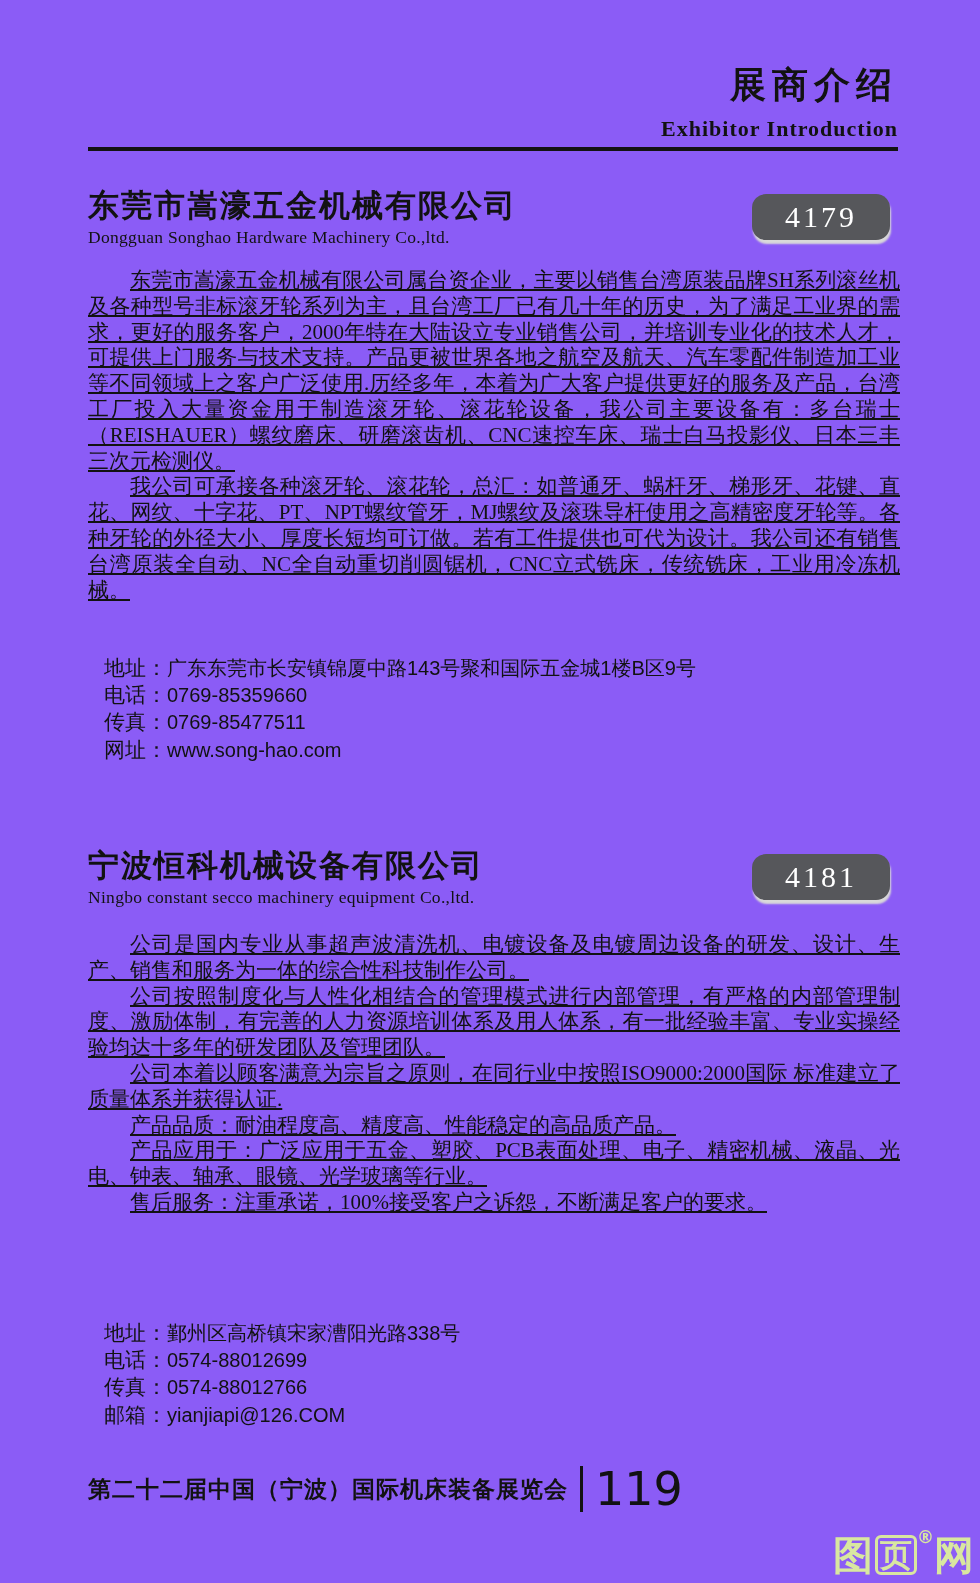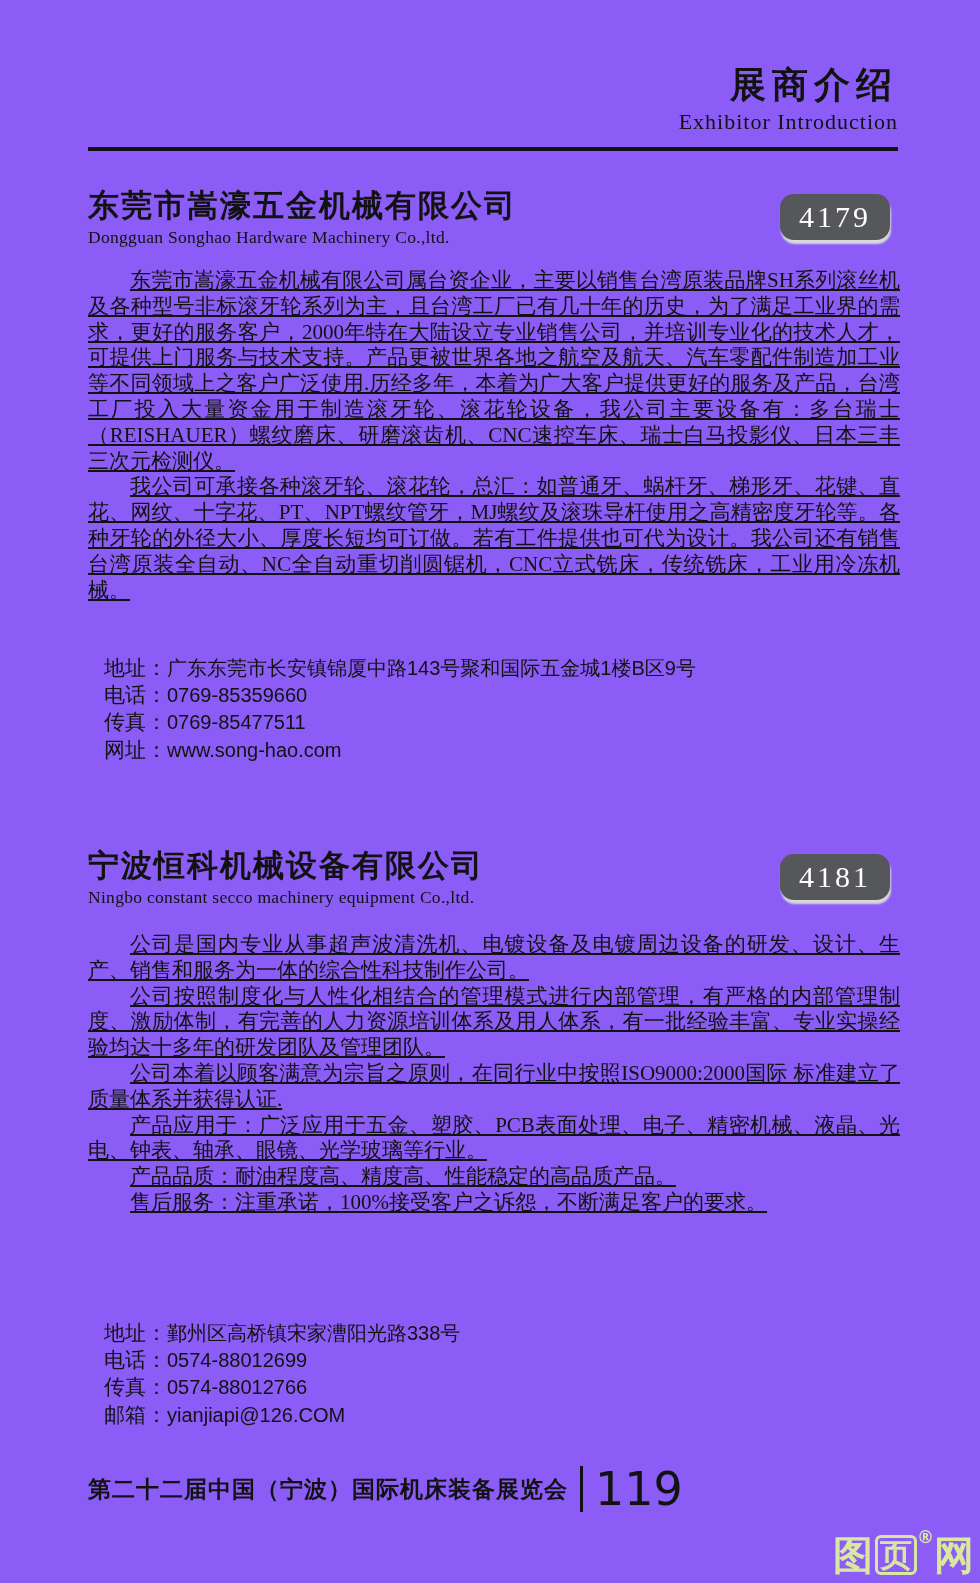--- a/index.html
+++ b/index.html
@@ -8,31 +8,31 @@
     width: 980px;
     height: 1583px;
     background: #8b5cf6;
     color: #121212;
     font-family: "Liberation Serif", serif;
     overflow: hidden;
   }
   
   .header { position: absolute; top: 66px; left: 88px; right: 82px; text-align: right; }
   .header-zh { font-size: 36px; font-weight: bold; letter-spacing: 6px; line-height: 1.1; }
-  .header-en { font-size: 22px; font-weight: normal; letter-spacing: 1px; margin-top: 3px; }
+  .header-en { font-size: 22px; font-weight: bold; letter-spacing: 1px; margin-top: 10px; }
   .rule { position: absolute; top: 147px; left: 88px; right: 82px; height: 4px; background: #131313; }
   
   .sec-head { position: absolute; left: 88px; right: 82px; }
   #sec1-head { top: 188px; }
   #sec2-head { top: 848px; }
   .company-zh { font-size: 31px; font-weight: bold; letter-spacing: 2px; line-height: 1.15; }
   .company-en { font-size: 17.5px; font-weight: normal; margin-top: 3px; letter-spacing: 0.3px; }
   .badge {
     position: absolute; right: 8px; top: 6px;
-    width: 110px; height: 46px;
+    width: 138px; height: 46px;
     background: #56575b;
     border-radius: 14px;
     color: #ffffff;
     display: flex; align-items: center; justify-content: center;
     font-size: 30px; letter-spacing: 3px;
     box-shadow: 1px 4px 2px #d9d9d9;
   }
   
   .body-text {
     position: absolute; left: 88px; right: 80px;
@@ -117,22 +117,22 @@
   <div class="sec-head" id="sec2-head">
     <div class="company-zh">宁波恒科机械设备有限公司</div>
     <div class="company-en">Ningbo constant secco machinery equipment Co.,ltd.</div>
     <div class="badge">4181</div>
   </div>
 
   <div class="body-text" id="body2">
     <p>公司是国内专业从事超声波清洗机、电镀设备及电镀周边设备的研发、设计、生产、销售和服务为一体的综合性科技制作公司。</p>
     <p>公司按照制度化与人性化相结合的管理模式进行内部管理，有严格的内部管理制度、激励体制，有完善的人力资源培训体系及用人体系，有一批经验丰富、专业实操经验均达十多年的研发团队及管理团队。</p>
     <p>公司本着以顾客满意为宗旨之原则，在同行业中按照ISO9000:2000国际 标准建立了质量体系并获得认证.</p>
+    <p>产品品质：耐油程度高、精度高、性能稳定的高品质产品。</p>
     <p>产品应用于：广泛应用于五金、塑胶、PCB表面处理、电子、精密机械、液晶、光电、钟表、轴承、眼镜、光学玻璃等行业。</p>
-    <p>产品品质：耐油程度高、精度高、性能稳定的高品质产品。</p>
     <p>售后服务：注重承诺，100%接受客户之诉怨，不断满足客户的要求。</p>
   </div>
 
   <div class="contact" id="contact2">
     <div class="contact-row">
       <span class="contact-label">地址：</span>
       <span class="contact-value">鄞州区高桥镇宋家漕阳光路338号</span>
     </div>
     <div class="contact-row">
       <span class="contact-label">电话：</span>

